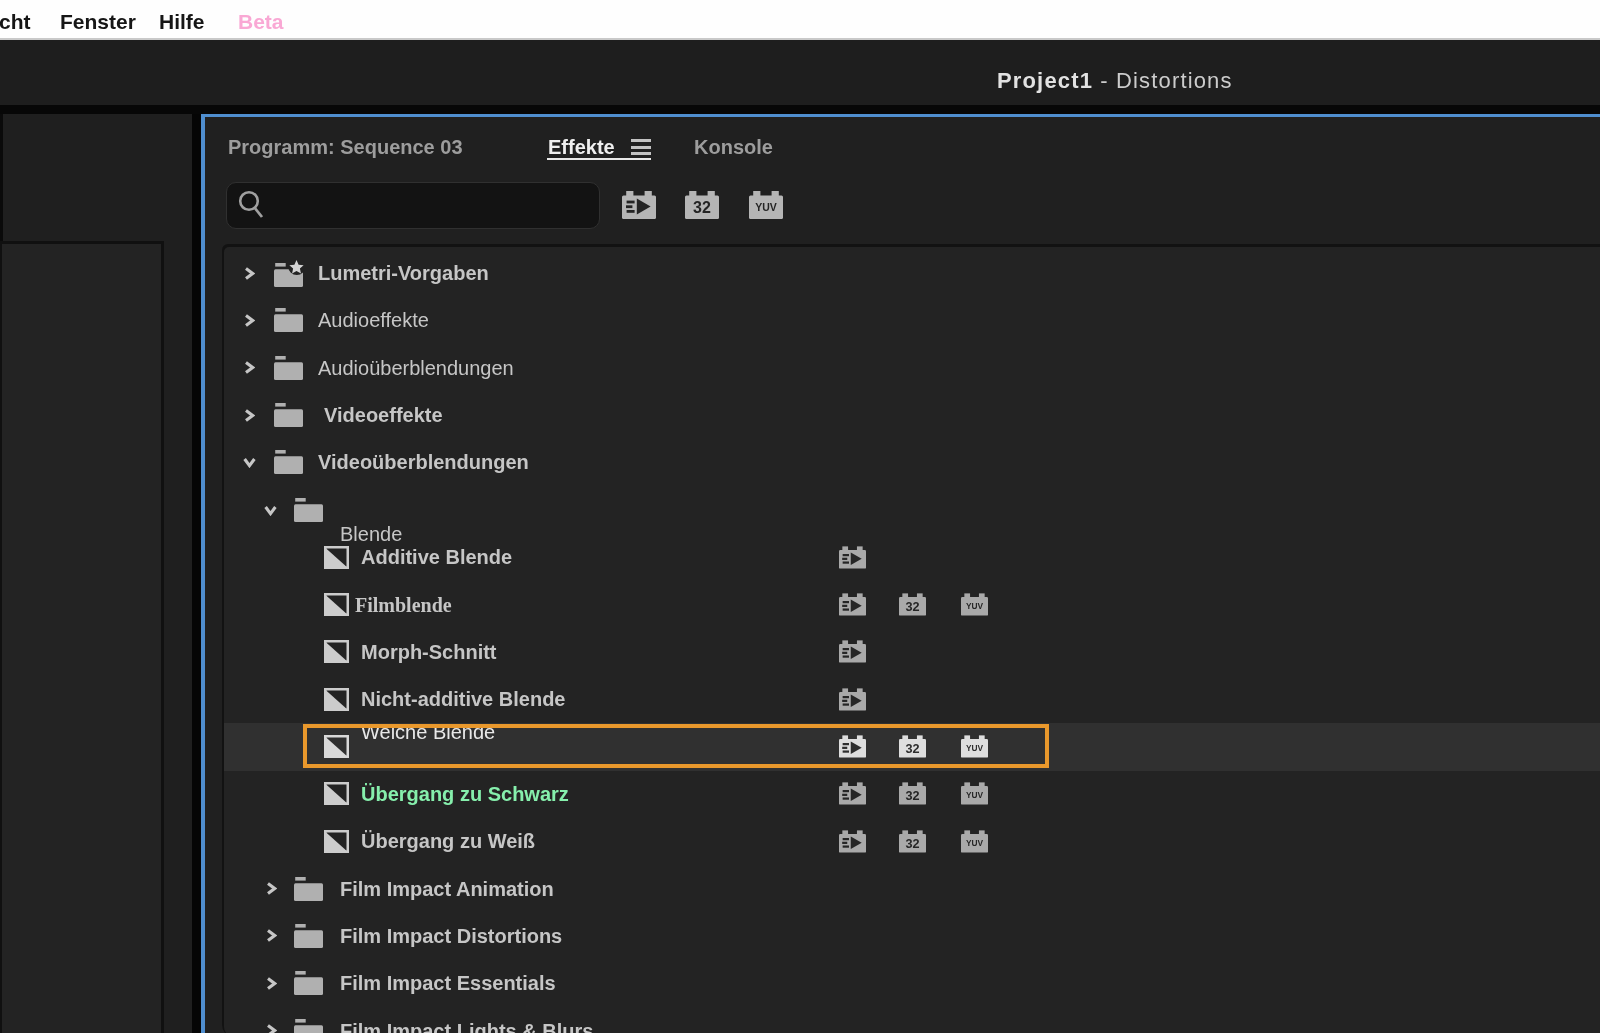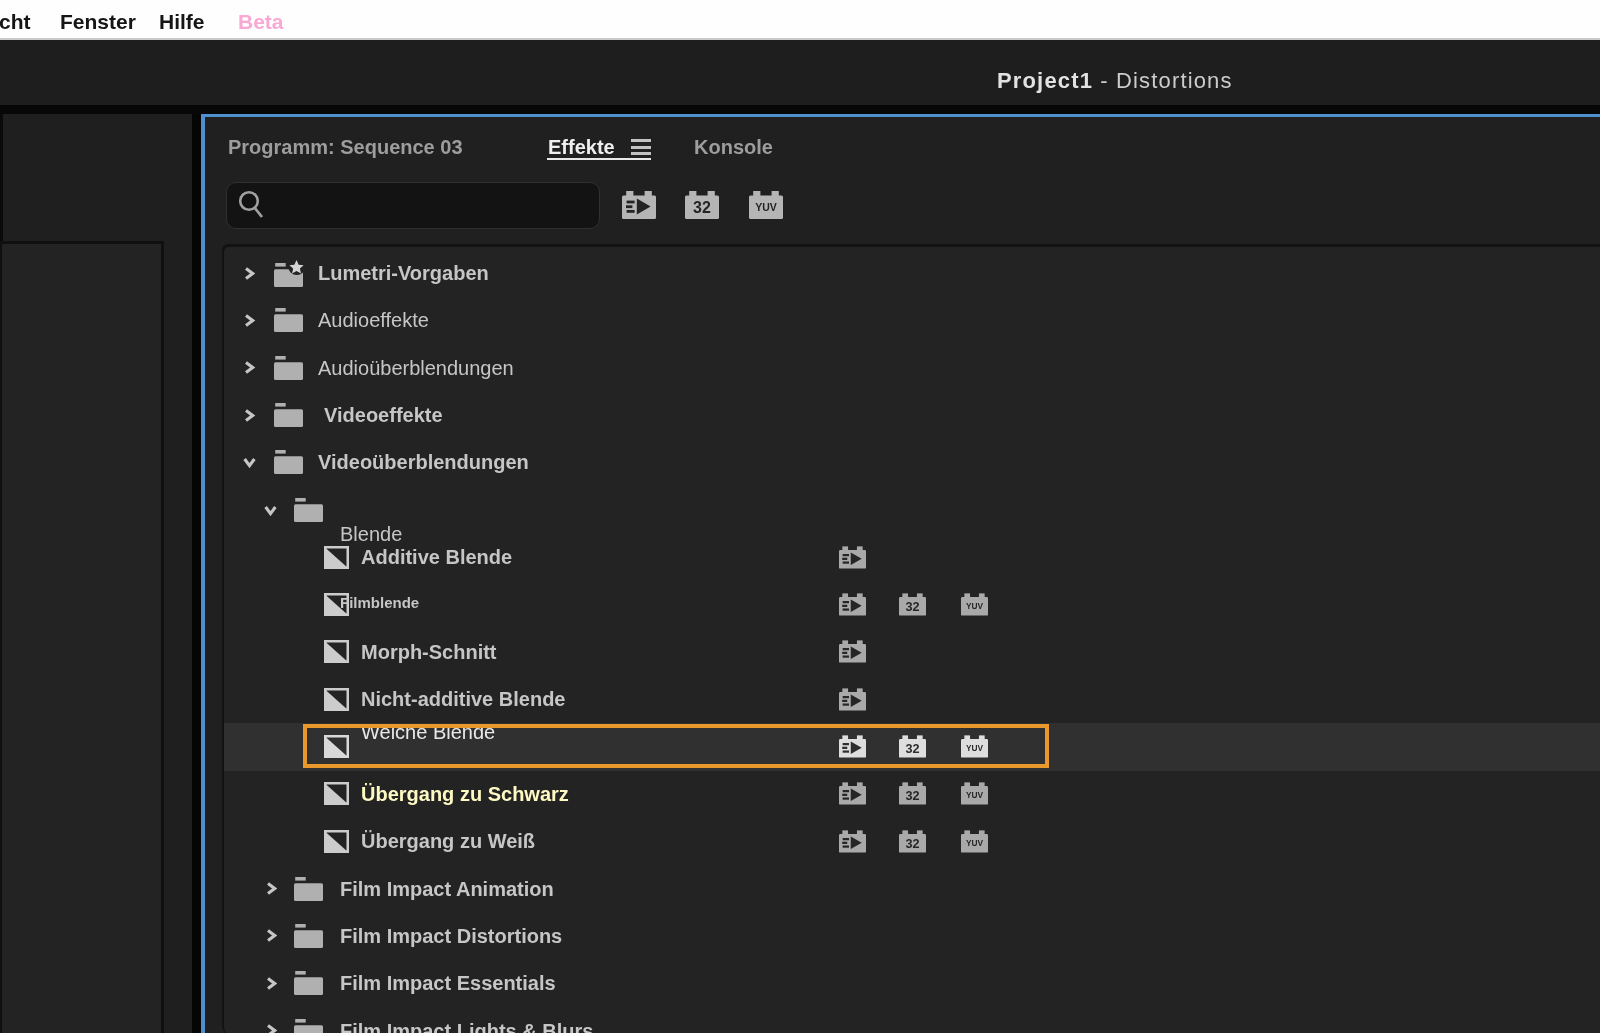--- a/index.html
+++ b/index.html
@@ -119,21 +119,21 @@
     <rect x="0" y="4.6" width="34" height="23.4" rx="1.5" fill="#a9a9a9"></rect>
     <rect x="4.6" y="9.6" width="8" height="2.8" fill="#262626"></rect>
     <rect x="4.0" y="14.3" width="6.4" height="2.8" fill="#262626"></rect>
     <rect x="4.6" y="19" width="8" height="2.8" fill="#262626"></rect>
     <polygon points="14.8,7.6 28.6,15.6 14.8,23.6" fill="#262626"></polygon>
   </svg>
 <svg style="position:absolute;left:324.0px;top:593.0px" width="25" height="23" viewBox="0 0 25 23">
     <polygon points="1.3,1.8 23.4,21.5 1.3,21.5" fill="#cccccc"></polygon>
     <rect x="1.25" y="1.25" width="22.5" height="20.5" fill="none" stroke="#cccccc" stroke-width="2.5"></rect>
   </svg>
-<div class="t" style="left:340px;top:593.5px;font-size:15px;font-weight:bold;color:#c6c6c6;">Filmblende</div>
+<div class="t" style="left:355px;top:593.5px;font-size:20px;font-weight:bold;color:#c6c6c6;font-family:Liberation Serif, serif;">Filmblende</div>
 <svg style="position:absolute;left:839.0px;top:593.0px" width="27" height="23" viewBox="0 0 34 28">
     <rect x="4.2" y="0" width="7.2" height="6" fill="#a9a9a9"></rect>
     <rect x="22.6" y="0" width="7.2" height="6" fill="#a9a9a9"></rect>
     <rect x="0" y="4.6" width="34" height="23.4" rx="1.5" fill="#a9a9a9"></rect>
     <rect x="4.6" y="9.6" width="8" height="2.8" fill="#262626"></rect>
     <rect x="4.0" y="14.3" width="6.4" height="2.8" fill="#262626"></rect>
     <rect x="4.6" y="19" width="8" height="2.8" fill="#262626"></rect>
     <polygon points="14.8,7.6 28.6,15.6 14.8,23.6" fill="#262626"></polygon>
   </svg>
 <svg style="position:absolute;left:898.5px;top:593.0px" width="27" height="23" viewBox="0 0 34 28">
@@ -199,21 +199,21 @@
 <svg style="position:absolute;left:960.5px;top:735.0px" width="27" height="23" viewBox="0 0 34 28">
     <rect x="4.2" y="0" width="7.2" height="6" fill="#dedede"></rect>
     <rect x="22.6" y="0" width="7.2" height="6" fill="#dedede"></rect>
     <rect x="0" y="4.6" width="34" height="23.4" rx="1.5" fill="#dedede"></rect>
     <text x="17" y="20.2" text-anchor="middle" font-family="Liberation Sans" font-size="10.5" font-weight="bold" fill="#2e2e2e">YUV</text>
   </svg>
 <svg style="position:absolute;left:324.0px;top:782.4px" width="25" height="23" viewBox="0 0 25 23">
     <polygon points="1.3,1.8 23.4,21.5 1.3,21.5" fill="#cccccc"></polygon>
     <rect x="1.25" y="1.25" width="22.5" height="20.5" fill="none" stroke="#cccccc" stroke-width="2.5"></rect>
   </svg>
-<div class="t" style="left:361px;top:782.9px;font-size:20px;font-weight:bold;color:#fef9c3;">Übergang zu Schwarz</div>
+<div class="t" style="left:361px;top:782.9px;font-size:20px;font-weight:bold;color:#86efac;">Übergang zu Schwarz</div>
 <svg style="position:absolute;left:839.0px;top:782.4px" width="27" height="23" viewBox="0 0 34 28">
     <rect x="4.2" y="0" width="7.2" height="6" fill="#a9a9a9"></rect>
     <rect x="22.6" y="0" width="7.2" height="6" fill="#a9a9a9"></rect>
     <rect x="0" y="4.6" width="34" height="23.4" rx="1.5" fill="#a9a9a9"></rect>
     <rect x="4.6" y="9.6" width="8" height="2.8" fill="#262626"></rect>
     <rect x="4.0" y="14.3" width="6.4" height="2.8" fill="#262626"></rect>
     <rect x="4.6" y="19" width="8" height="2.8" fill="#262626"></rect>
     <polygon points="14.8,7.6 28.6,15.6 14.8,23.6" fill="#262626"></polygon>
   </svg>
 <svg style="position:absolute;left:898.5px;top:782.4px" width="27" height="23" viewBox="0 0 34 28">

